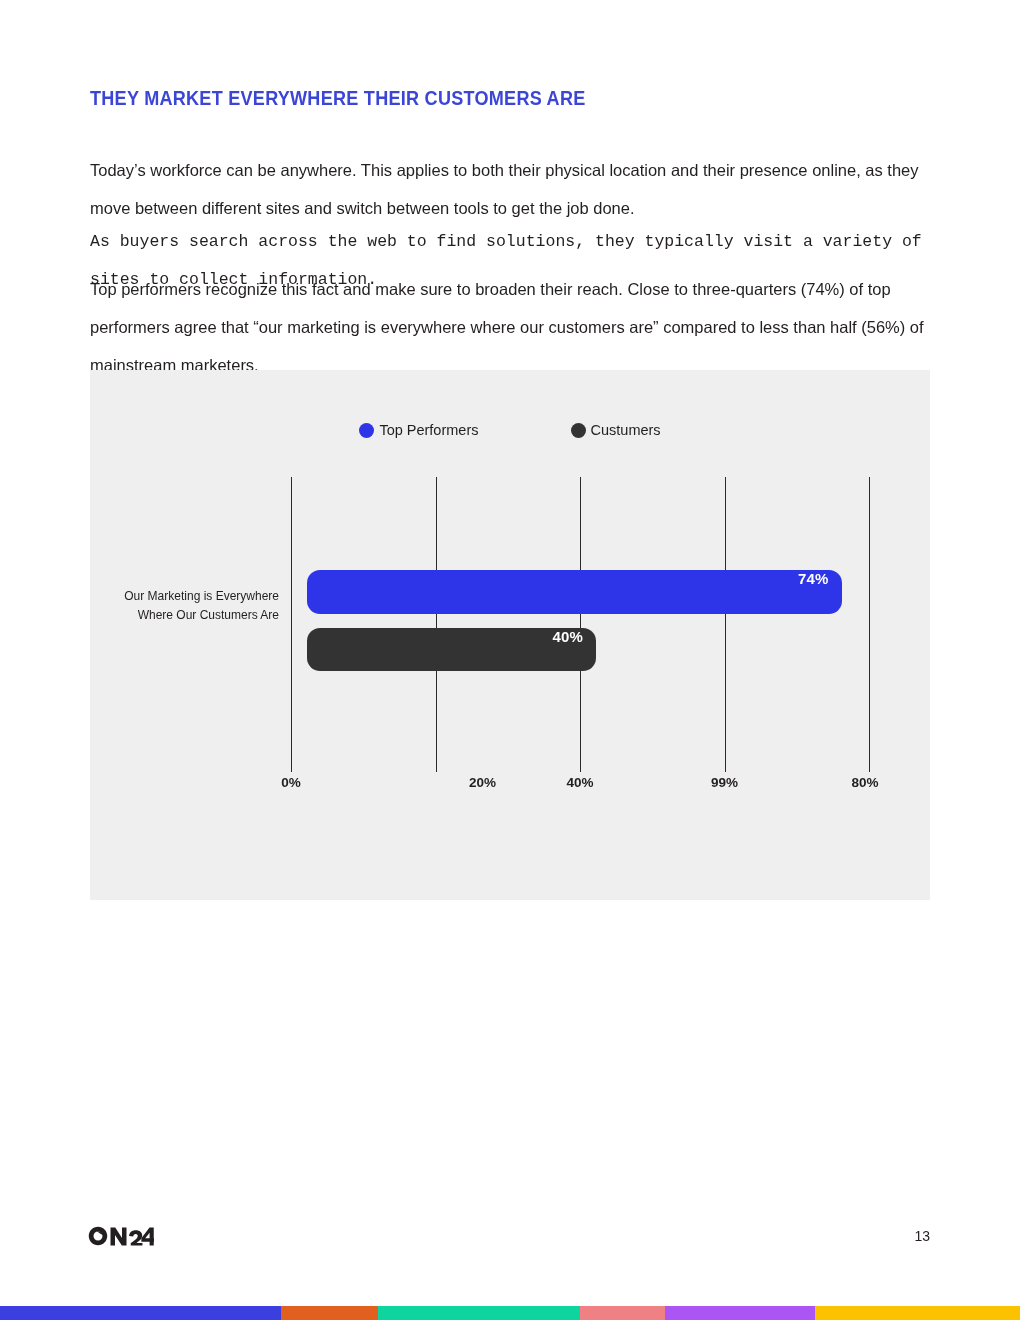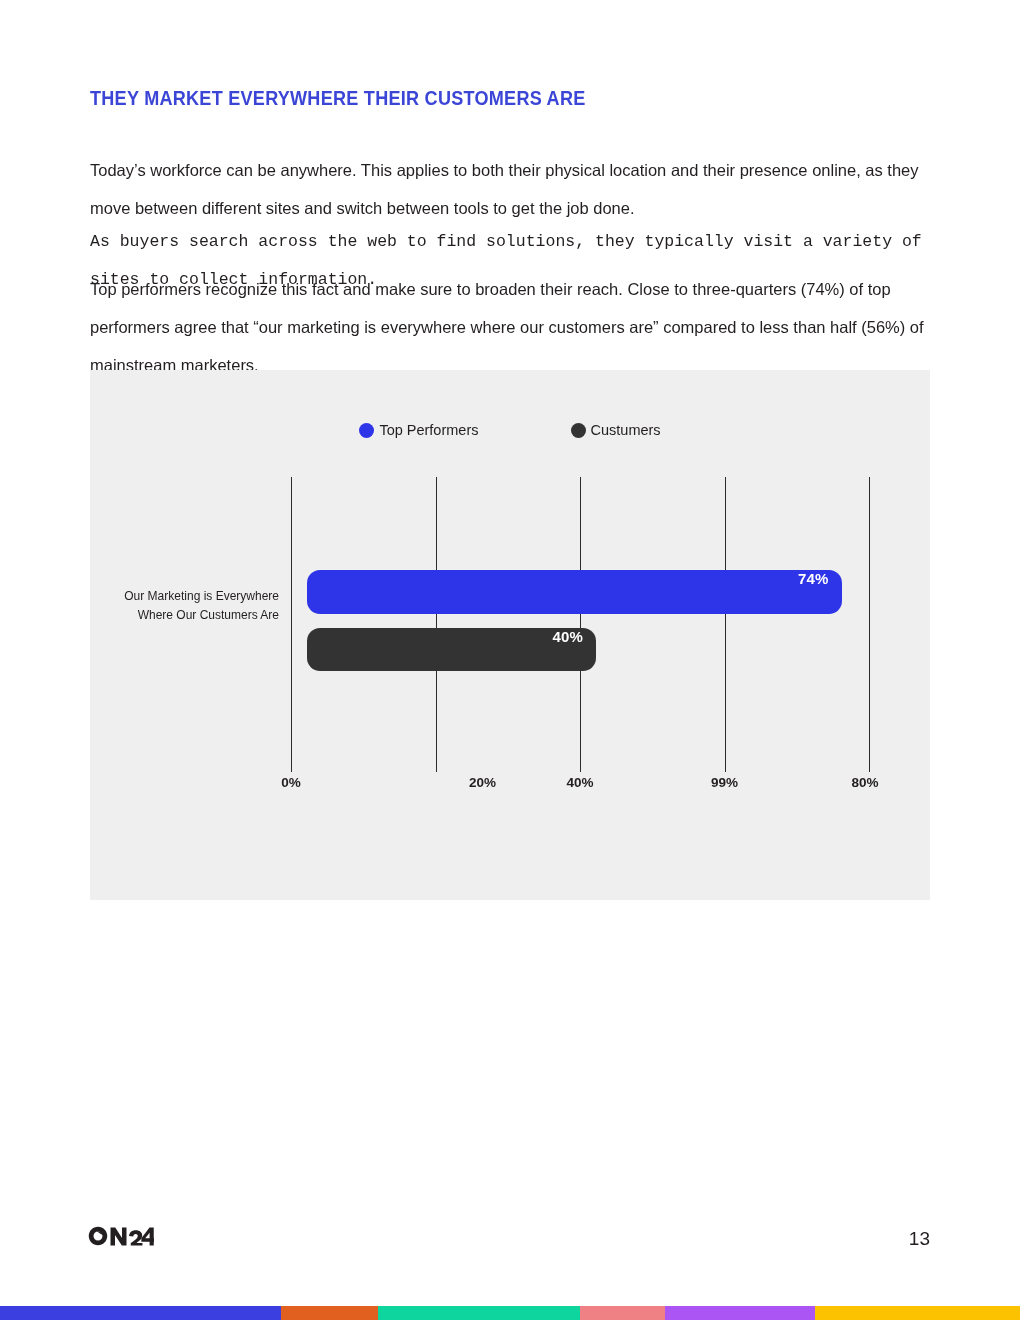--- a/index.html
+++ b/index.html
@@ -177,21 +177,21 @@
     position: absolute;
     left: 88px;
     top: 1226px;
     display: flex;
     align-items: center;
   }
   .page-number {
     position: absolute;
     right: 90px;
     top: 1228px;
-    font-size: 19px;
+    font-size: 14px;
     color: #231f20;
     font-family: "Liberation Sans", sans-serif;
     margin-left: 20px;
   }
 
   
   .color-strip {
     position: absolute;
     left: 0;
     bottom: 0;

